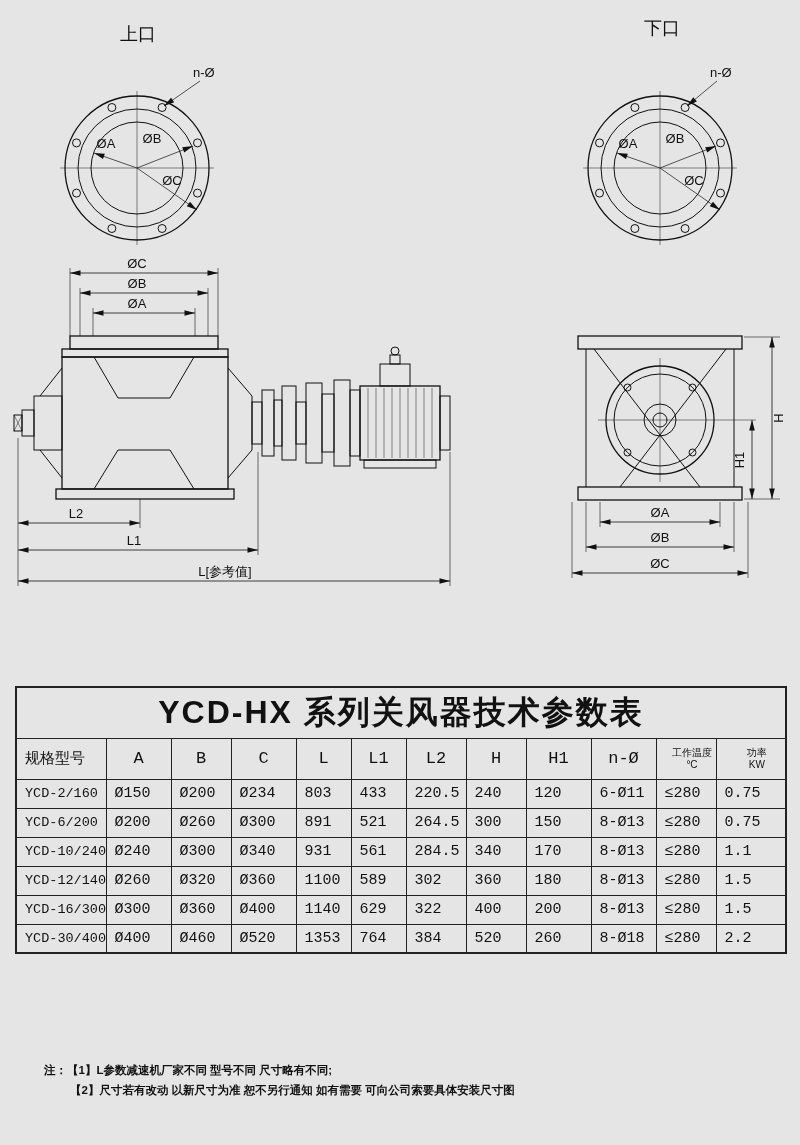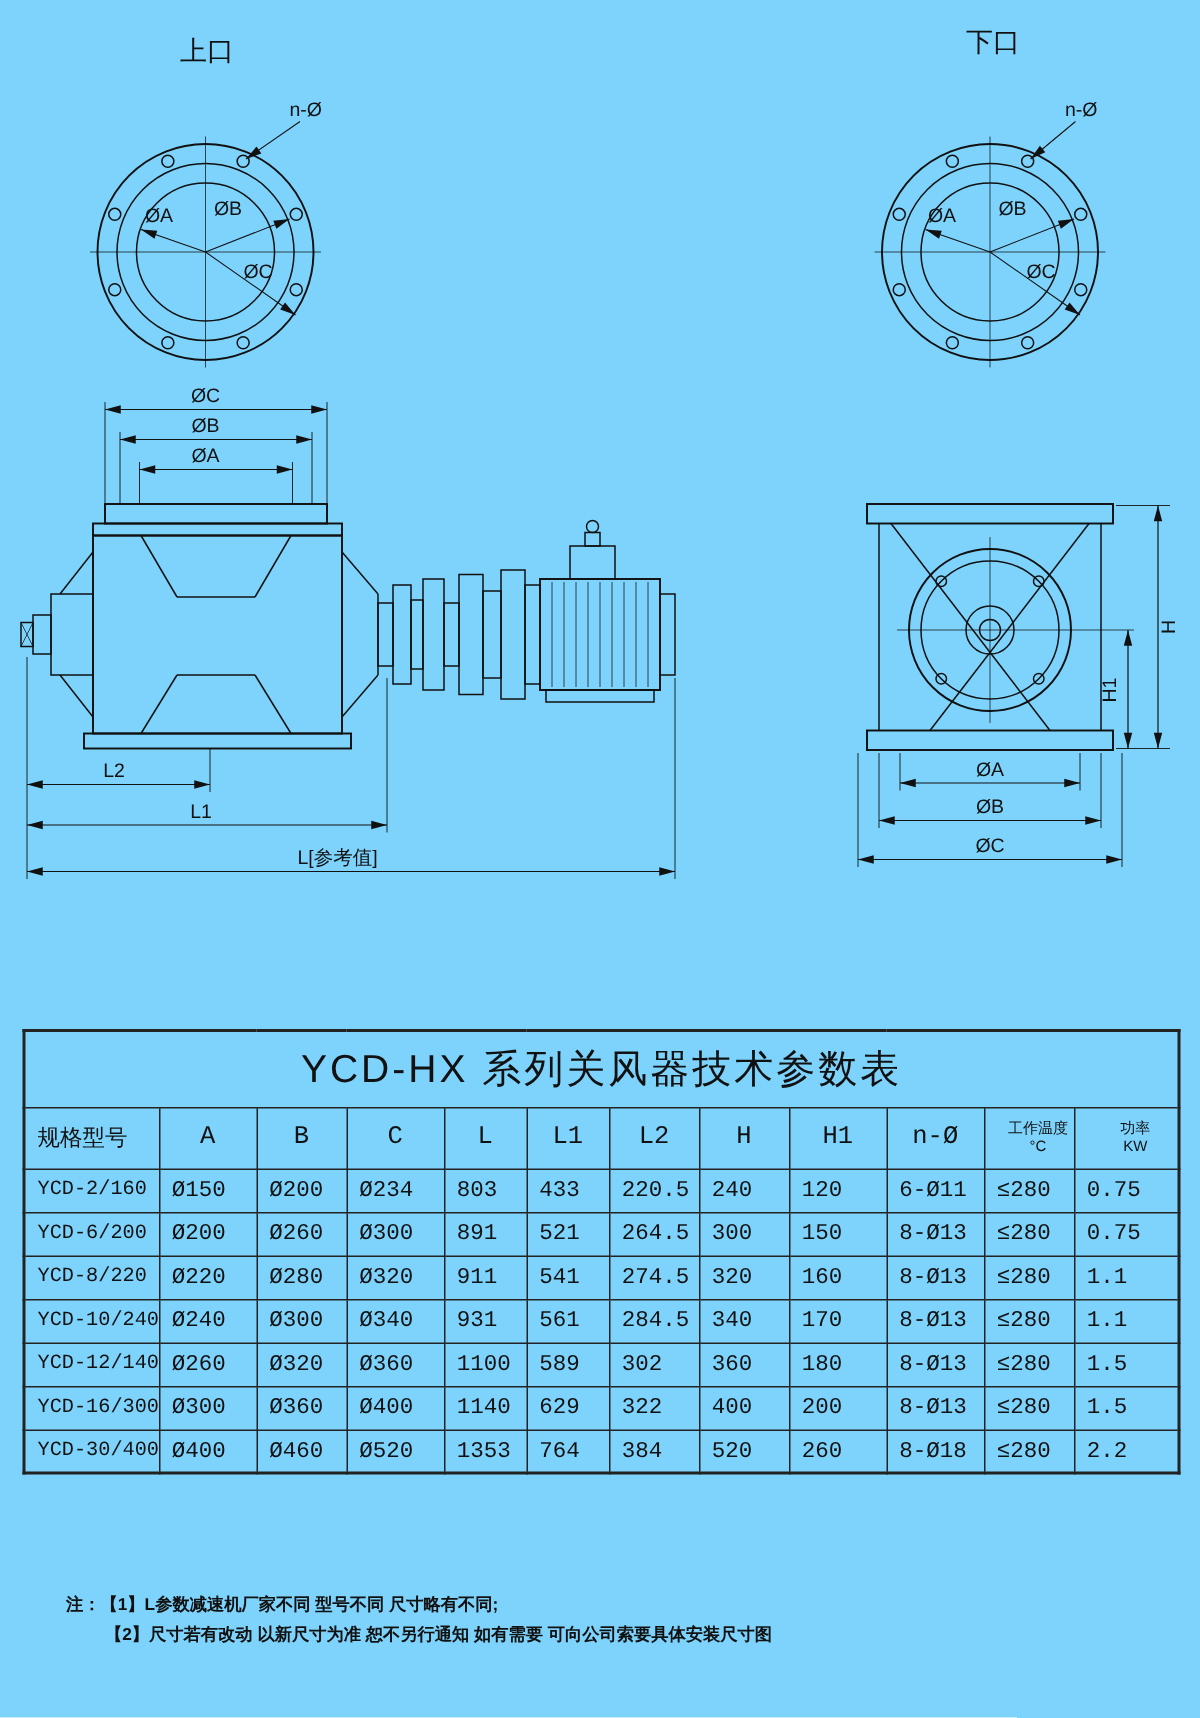--- a/index.html
+++ b/index.html
@@ -1,36 +1,36 @@
 <!DOCTYPE html>
 <html><head>
 <meta charset="utf-8">
 <style>
   * { margin:0; padding:0; box-sizing:border-box; }
   html,body { background:#ffffff; }
   body { width:800px; height:1145px; font-family:"Liberation Sans",sans-serif; color:#111; }
-  .page { position:relative; width:800px; height:1145px; background:#7dd3fc; overflow:hidden; }
+  .page { position:relative; width:800px; height:1145px; background:#e5e5e5; overflow:hidden; }
 
   
   svg { position:absolute; top:0; left:0; }
   .ol  { fill:none; stroke:#111; stroke-width:1.3; }
   .ol2 { fill:none; stroke:#111; stroke-width:1; }
   .thin{ fill:none; stroke:#111; stroke-width:0.5; }
   .ext { fill:none; stroke:#111; stroke-width:0.6; }
   .dim2{ fill:none; stroke:#111; stroke-width:0.8; }
   .ldr { fill:none; stroke:#111; stroke-width:0.7; }
   svg text { font-family:"Liberation Sans",sans-serif; fill:#111; }
   .dimtxt { font-size:13px; }
   .cjk { font-size:18px; }
 
   
   .spec-table-wrap { position:absolute; top:686px; left:15px; width:770px; }
   table { border-collapse:collapse; width:770px; table-layout:fixed; border:2px solid #222; }
   th, td { border:1px solid #222; overflow:hidden; white-space:nowrap; }
-  .title-cell { height:51px; font-size:26px; font-weight:normal; 
+  .title-cell { height:51px; font-size:32px; font-weight:bold; 
                 font-family:"Liberation Sans",sans-serif; letter-spacing:2px; }
   tr.head-row th { height:41px; font-weight:normal; font-size:17px; text-align:center;
                    font-family:"Liberation Mono",monospace; }
   tr.head-row th.th-model { text-align:left; padding-left:8px; font-size:15px;
                             font-family:Liberation Sans, sans-serif; }
   tr.head-row th.th-small { font-family:"Liberation Sans",sans-serif;padding-left:12px; }
   .hdr-main-sm { font-size:10px; line-height:1.2; }
   .hdr-sub     { font-size:10px; line-height:1.2; }
   td { height:29px; font-size:15px; text-align:left; padding-left:8px;
        font-family:"Liberation Mono",monospace; }
@@ -282,34 +282,20 @@
             <td>891</td>
             <td>521</td>
             <td>264.5</td>
             <td>300</td>
             <td>150</td>
             <td>8-Ø13</td>
             <td>≤280</td>
             <td>0.75</td>
           </tr>
           <tr>
-            <td class="model-cell">YCD-8/220</td>
-            <td>Ø220</td>
-            <td>Ø280</td>
-            <td>Ø320</td>
-            <td>911</td>
-            <td>541</td>
-            <td>274.5</td>
-            <td>320</td>
-            <td>160</td>
-            <td>8-Ø13</td>
-            <td>≤280</td>
-            <td>1.1</td>
-          </tr>
-          <tr>
             <td class="model-cell">YCD-10/240</td>
             <td>Ø240</td>
             <td>Ø300</td>
             <td>Ø340</td>
             <td>931</td>
             <td>561</td>
             <td>284.5</td>
             <td>340</td>
             <td>170</td>
             <td>8-Ø13</td>

